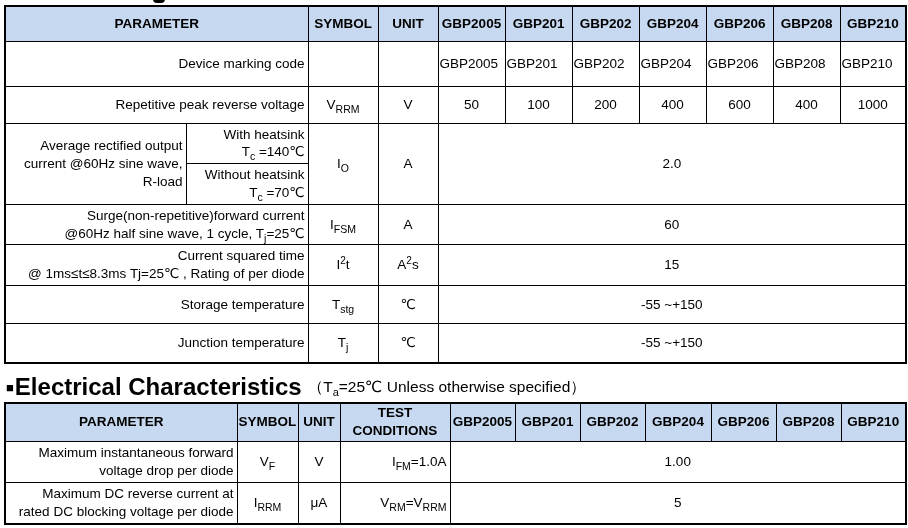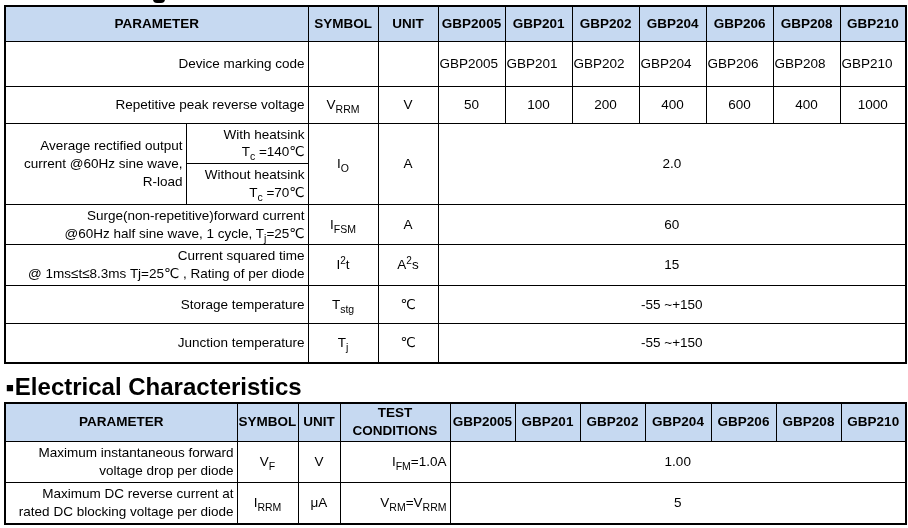--- a/index.html
+++ b/index.html
@@ -132,20 +132,21 @@
       <td class="center"><span>T</span><sub>j</sub></td>
       <td class="center">℃</td>
       <td colspan="7" class="center">-55 ~+150</td>
     </tr>
   </tbody>
     </table>
 
   <div class="section-heading">
     <span class="bullet">■</span>
       <span class="title">Electrical Characteristics</span>
+    <span class="note"><span>（T</span><sub>a</sub><span>=25℃ Unless otherwise specified）</span></span>
   </div>
 
   <table id="elec-table">
     <colgroup>
       <col style="width:232px">
         <col style="width:61px">
         <col style="width:42px">
         <col style="width:110px">
       <col style="width:65px">
         <col style="width:65px">

